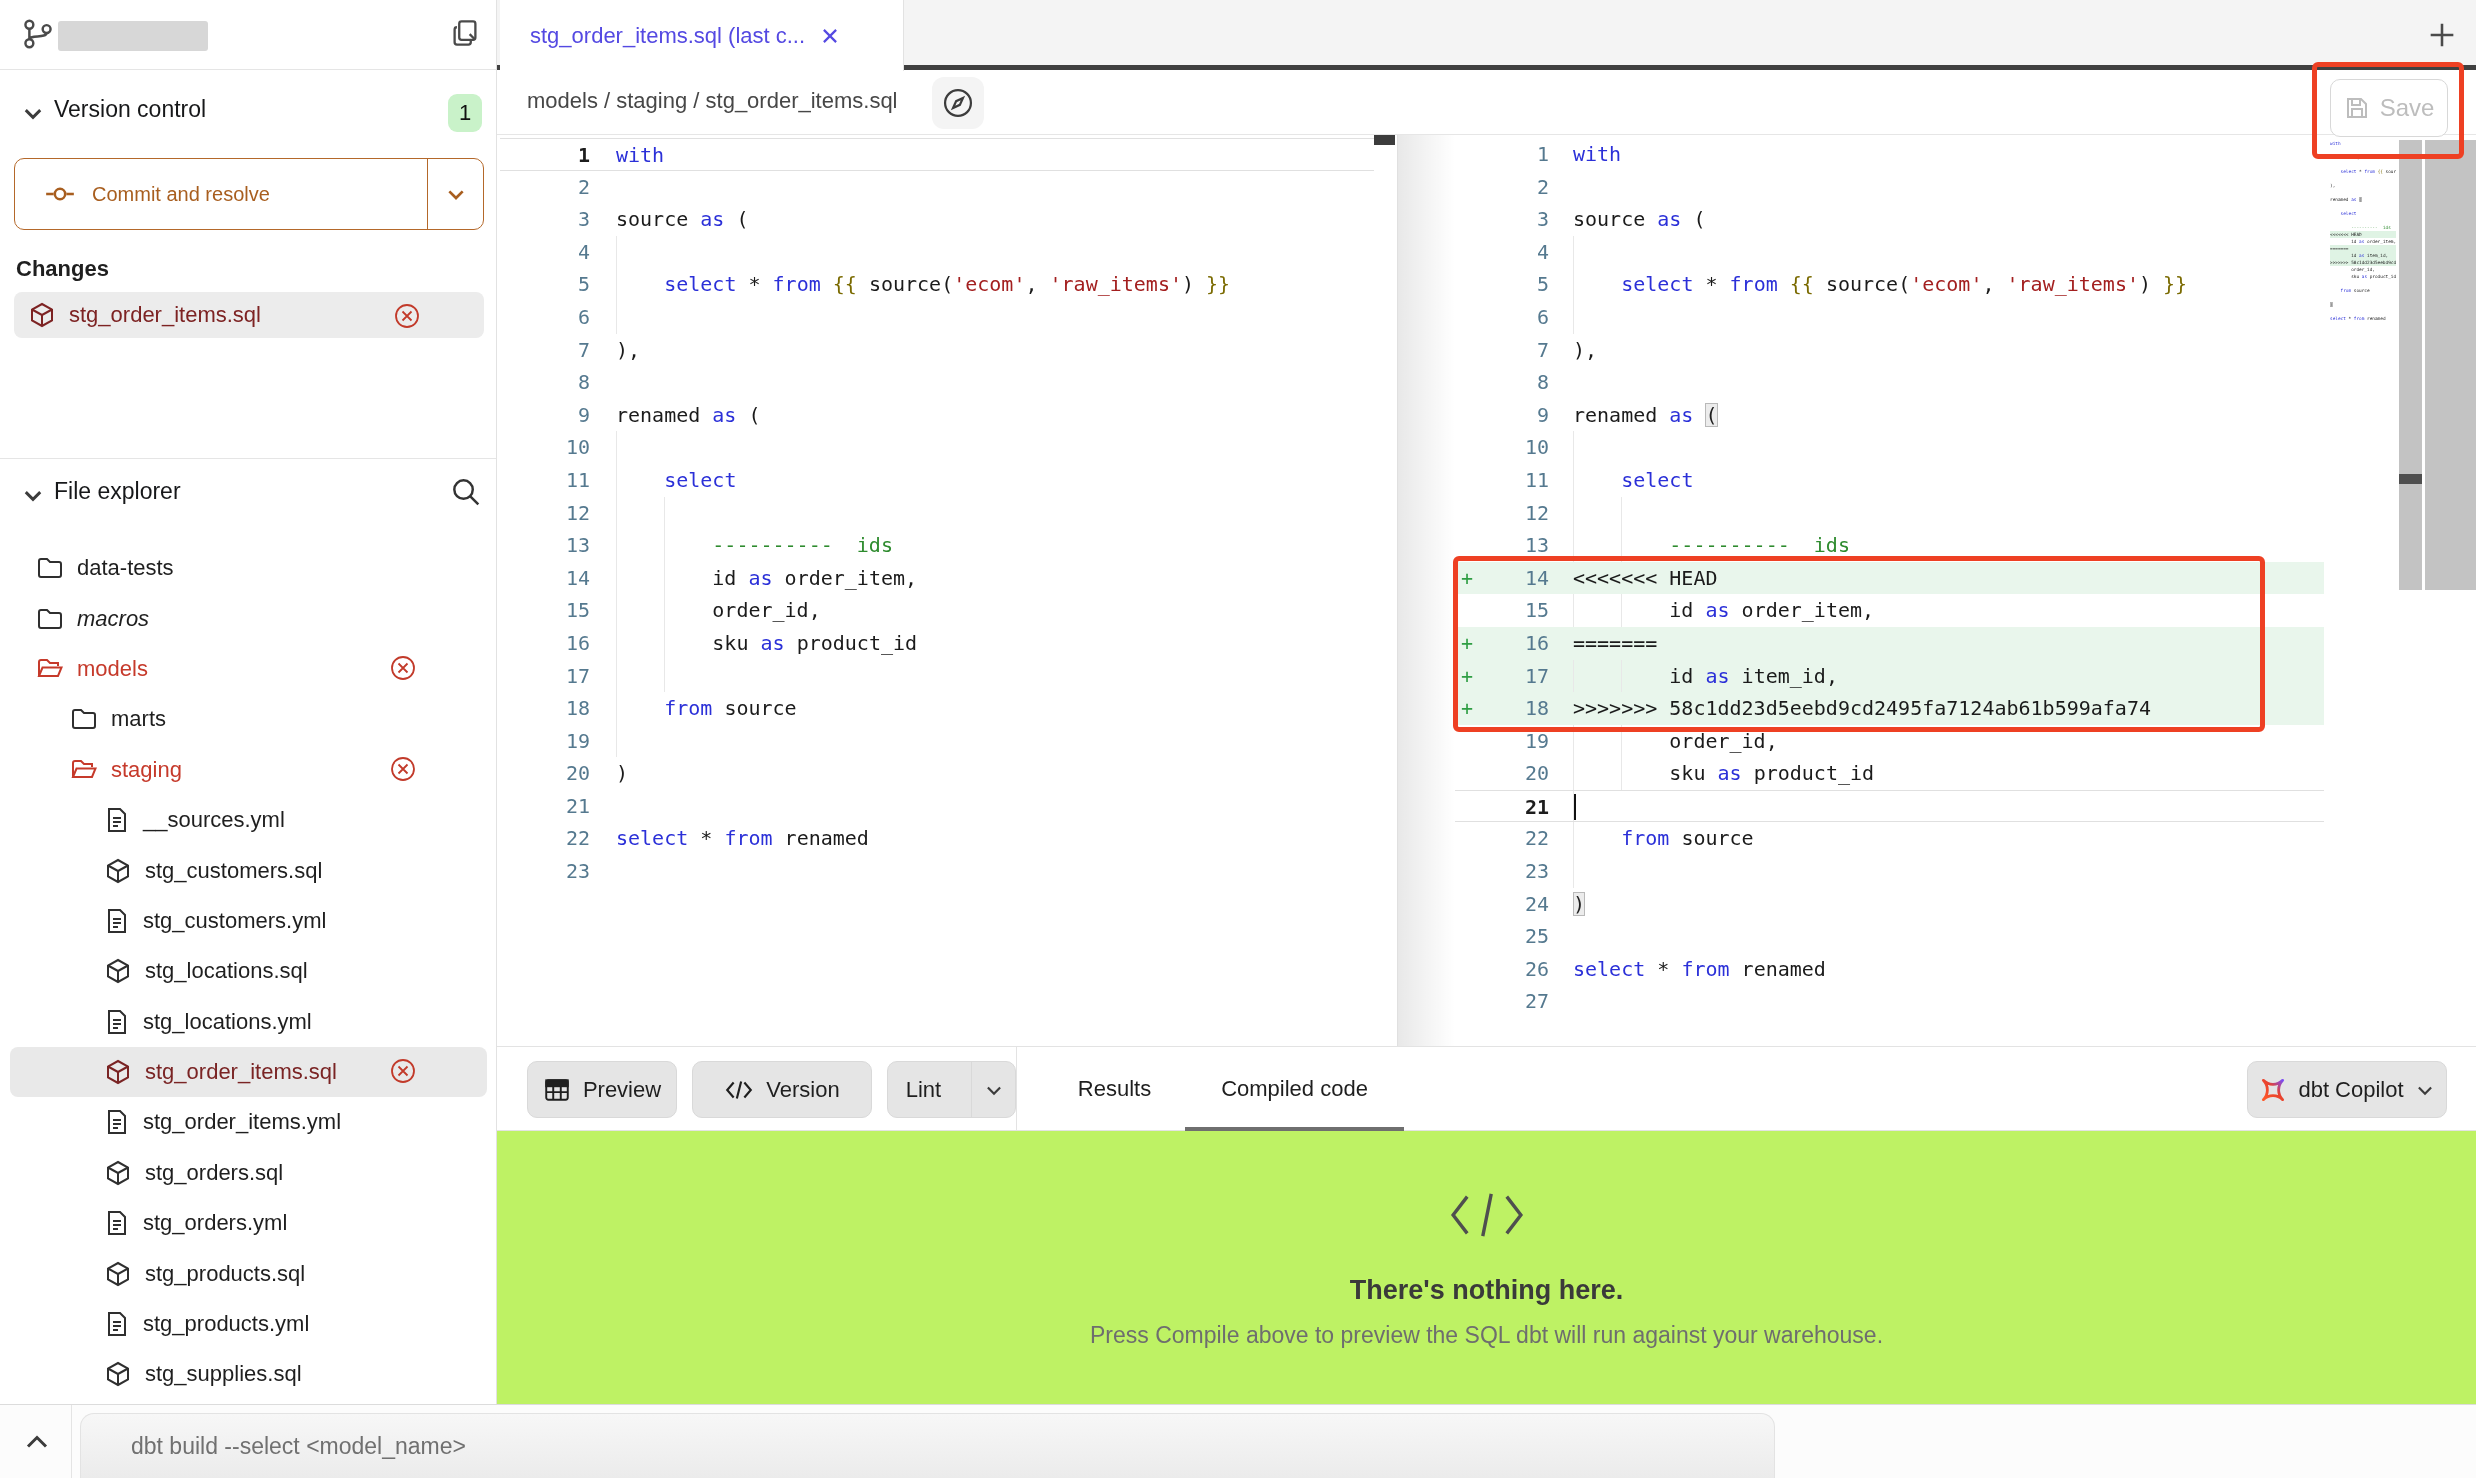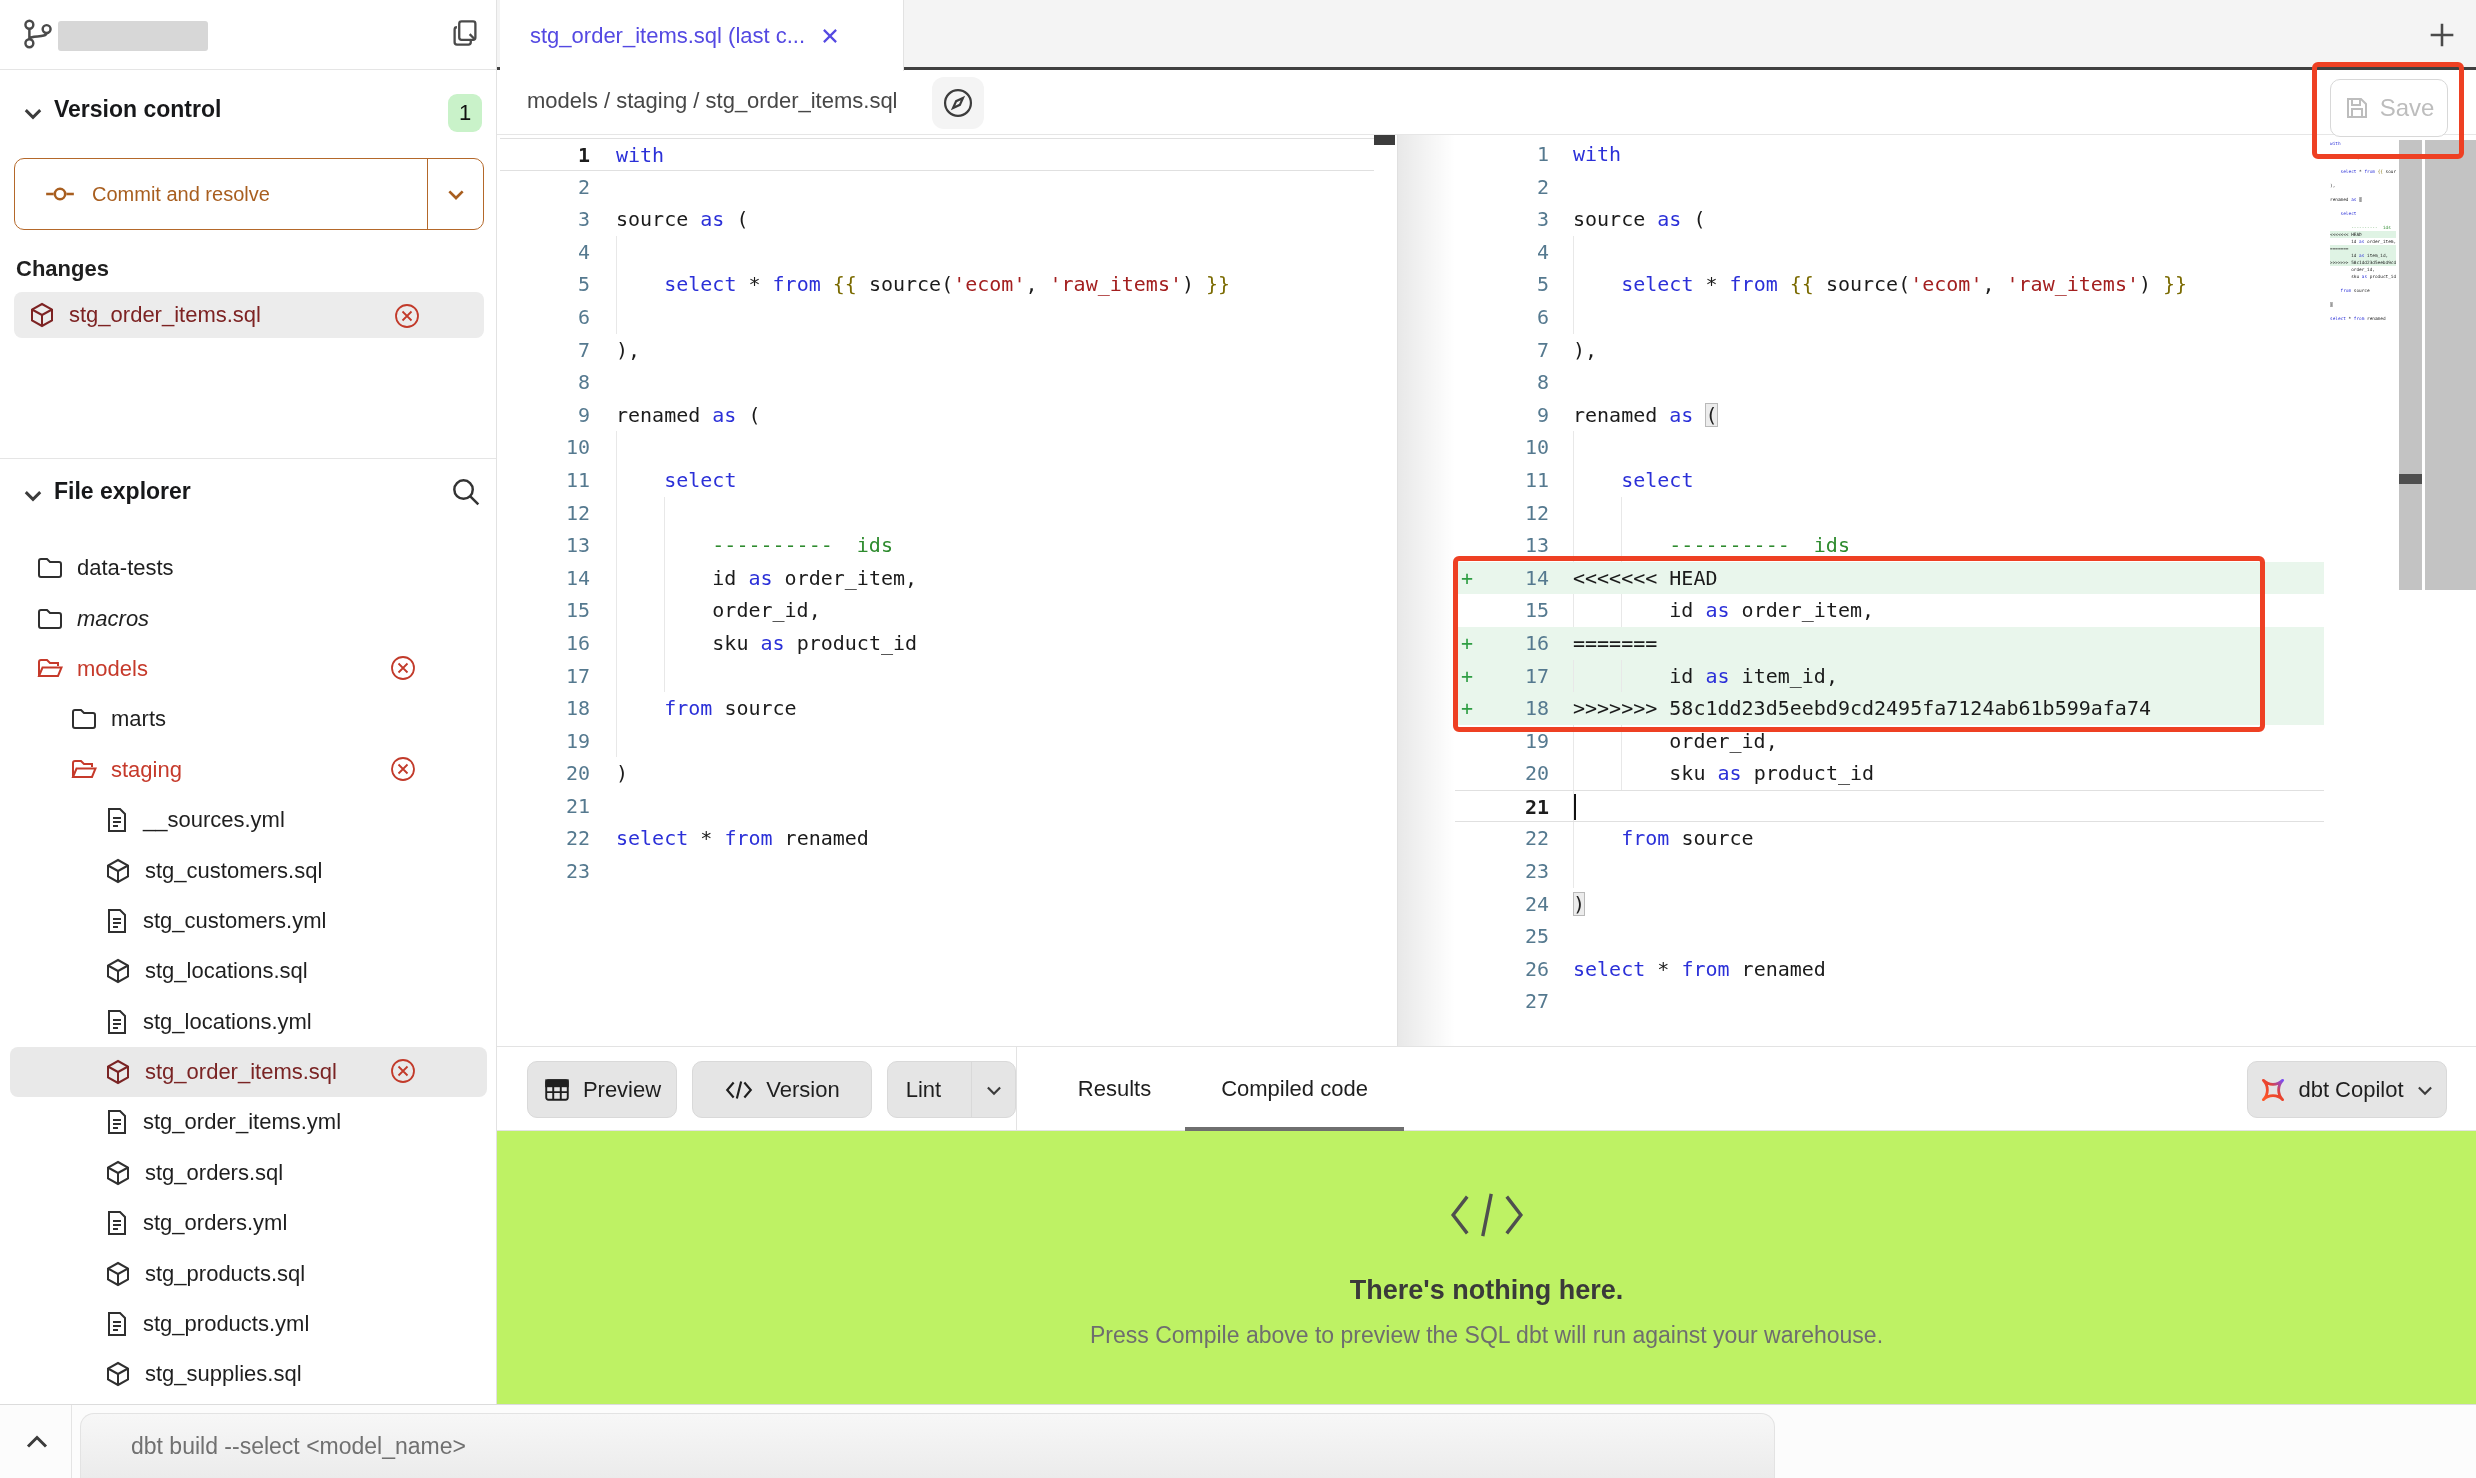--- a/index.html
+++ b/index.html
@@ -6,42 +6,42 @@
   html,body{background:#fff}
   body{font-family:"Liberation Sans",sans-serif;color:#1f1f1f}
   #app{position:relative;width:2476px;height:1478px;background:#fff;overflow:hidden}
   .abs{position:absolute}
   svg{display:block}
 
   
   #sidebar{position:absolute;left:0;top:0;width:497px;height:1404px;background:#fff;border-right:1px solid #e2e2e2}
   #sb-header{position:absolute;left:0;top:0;width:100%;height:70px;border-bottom:1px solid #e5e5e5}
   #branch-placeholder{position:absolute;left:58px;top:21px;width:150px;height:30px;background:#d7d7d7;border-radius:3px}
-  .sec-title{font-size:23px;font-weight:bold;color:#17181a}
+  .sec-title{font-size:23px;font-weight:normal;color:#17181a}
   #vc-badge{position:absolute;left:448px;top:94px;width:34px;height:38px;background:#c9f2c9;border-radius:9px;
             font-size:22px;display:flex;align-items:center;justify-content:center;color:#111}
   #commit-btn{position:absolute;left:14px;top:158px;width:470px;height:72px;border:1.5px solid #b4682a;border-radius:10px;
               background:#fff;display:flex;align-items:center;color:#a85e1f;font-size:20px;font-weight:500}
   #commit-main{display:flex;align-items:center;gap:17px;padding-left:30px;flex:1;height:100%}
   #commit-caret{width:56px;height:100%;border-left:1px solid #b4682a;display:flex;align-items:center;justify-content:center}
   #changes-label{position:absolute;left:16px;top:256px;font-size:22px;font-weight:bold}
   #changes-row{position:absolute;left:14px;top:292px;width:470px;height:46px;background:#ececec;border-radius:8px;
                display:flex;align-items:center;gap:13px;padding-left:14px;color:#7d2323;font-size:22px}
   #fe-sep{position:absolute;left:0;top:458px;width:100%;border-top:1px solid #e5e5e5}
   #fe-title-row{position:absolute;left:0;top:470px;width:100%;height:55px}
   #fe-list{position:absolute;left:0;top:543px;width:497px}
   .fe-row{position:relative;height:50.4px;margin:0 10px;border-radius:8px;display:flex;align-items:center;gap:13px;font-size:22px;color:#1f1f1f}
   .fe-row.sel{background:#e9e9e9;color:#7a2424;font-weight:500}
   .fe-row.mod{color:#c63a2b}
   .xc{position:absolute;left:380px;top:11px}
   .chev{color:#3c3c3c}
 
   
   #main{position:absolute;left:497px;top:0;width:1979px;height:1404px}
-  #tabbar{position:absolute;left:0;top:0;width:100%;height:70px;background:#f4f4f4;border-bottom:3px solid #404040}
+  #tabbar{position:absolute;left:0;top:0;width:100%;height:70px;background:#f4f4f4;border-bottom:5px solid #404040}
   #tab-active{position:absolute;left:3px;top:0;width:404px;height:71px;background:#fff;border-right:1px solid #e2e2e2;
               display:flex;align-items:center;gap:14px;padding:0 24px 0 30px;color:#5449e2;font-size:22px;z-index:2}
   #tab-label{white-space:nowrap;overflow:hidden}
   #new-tab{position:absolute;left:1928px;top:18px}
   #crumb-row{position:absolute;left:0;top:70px;width:100%;height:65px;background:#fff;border-bottom:1px solid #e6e6e6}
   #crumb-text{position:absolute;left:30px;top:18px;font-size:22px;color:#474747}
   #crumb-btn{position:absolute;left:435px;top:7px;width:52px;height:52px;background:#f4f4f4;border-radius:12px;
              display:flex;align-items:center;justify-content:center}
 
   

